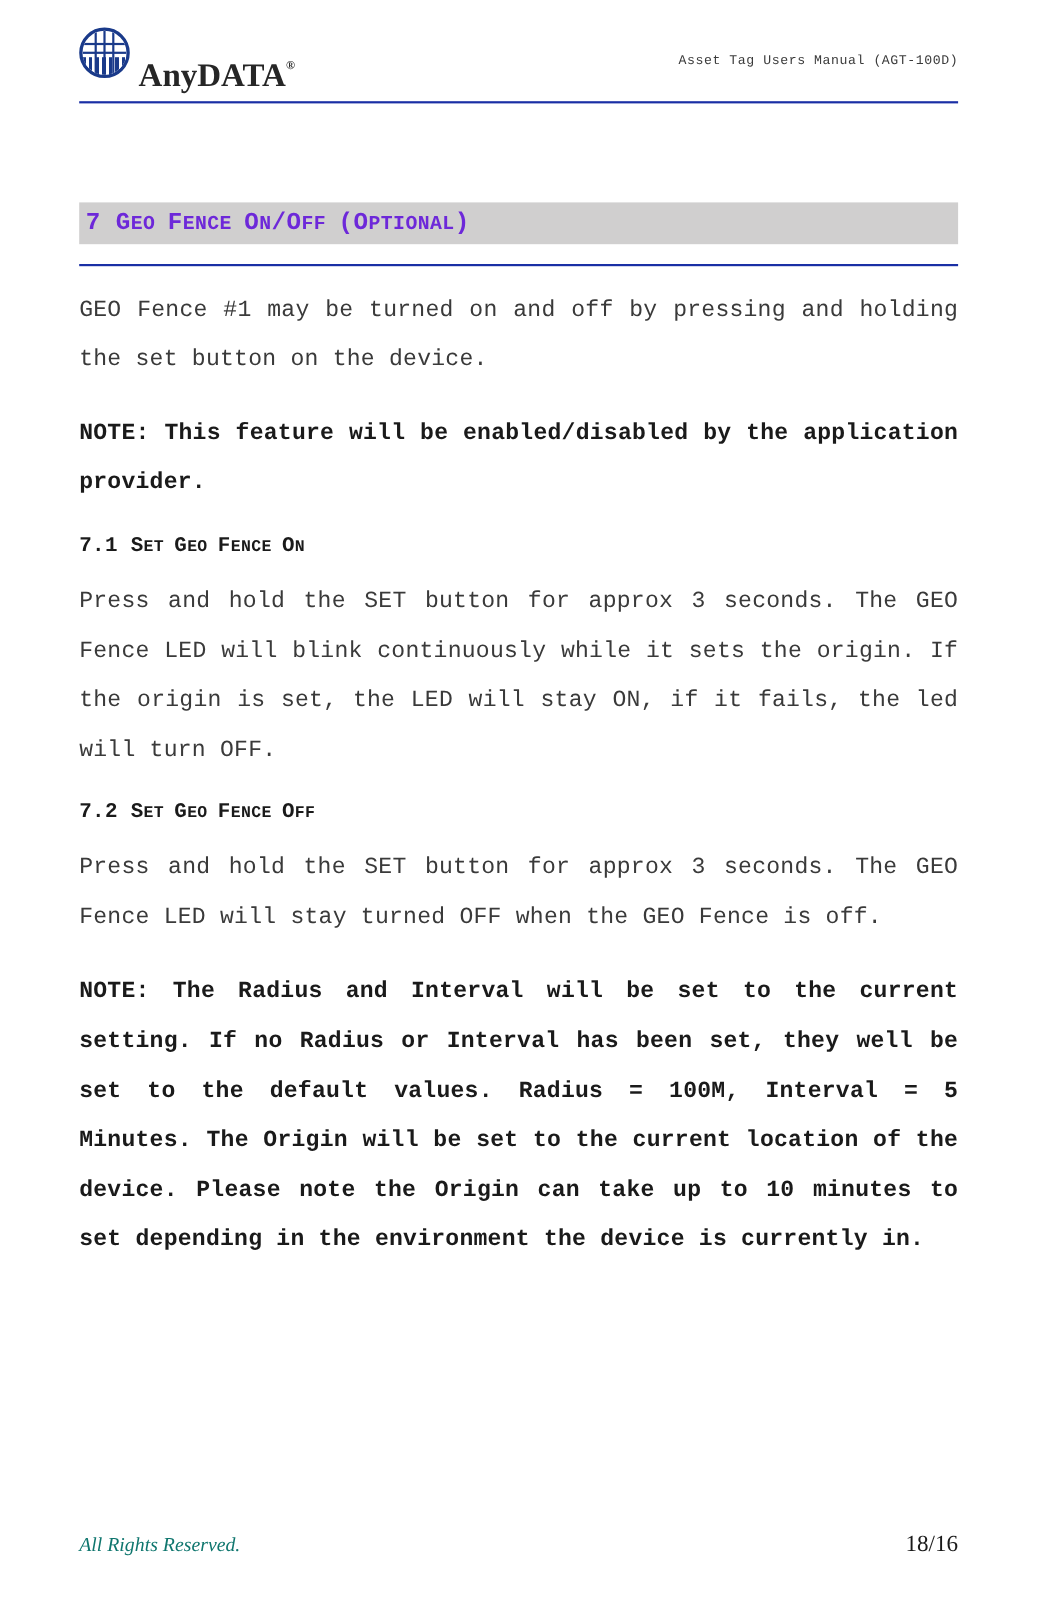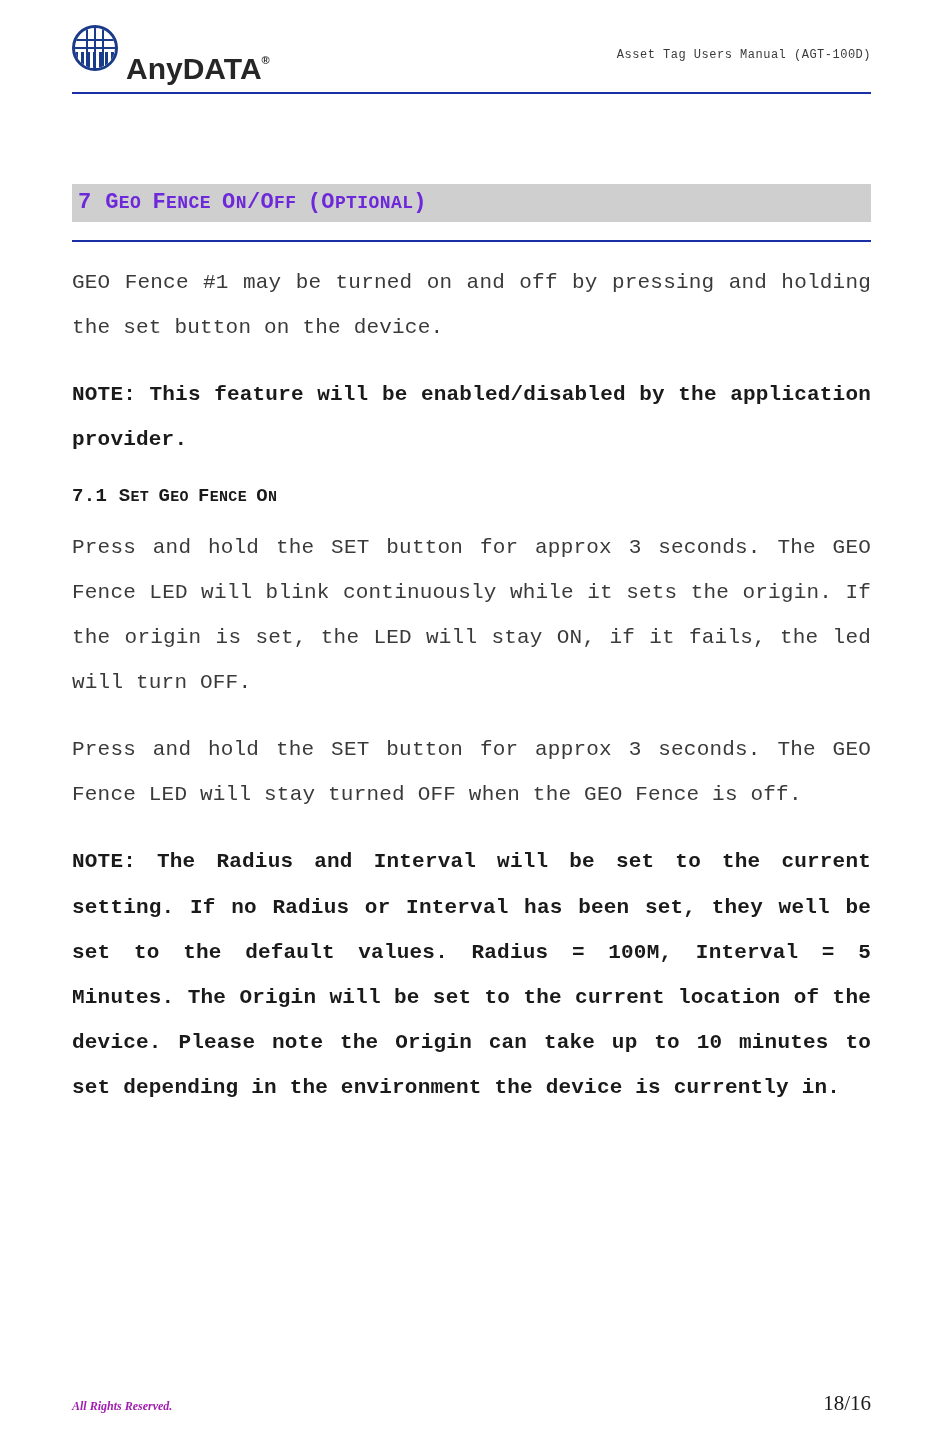--- a/index.html
+++ b/index.html
@@ -53,21 +53,21 @@
     inset: 0;
     background:
       radial-gradient(ellipse 60% 110% at 50% 50%, transparent 48%, transparent 50%),
       linear-gradient(#1a3a8a,#1a3a8a) center/2px 100% no-repeat,
       linear-gradient(#1a3a8a,#1a3a8a) 30% 0/2px 100% no-repeat,
       linear-gradient(#1a3a8a,#1a3a8a) 70% 0/2px 100% no-repeat,
       linear-gradient(#1a3a8a,#1a3a8a) 0 30%/100% 2px no-repeat,
       linear-gradient(#1a3a8a,#1a3a8a) 0 50%/100% 2px no-repeat;
   }
   .brand {
-    font-family: Liberation Sans, sans-serif;
+    font-family: Liberation Serif, serif;
     font-weight: bold;
     font-size: 30px;
     color: #262626;
     position: relative;
     margin-top: 42px;
   }
   .brand sup {
     font-size: 11px;
     vertical-align: top;
     position: relative;
@@ -126,23 +126,23 @@
     left: 72px;
     right: 72px;
     bottom: 40px;
     display: flex;
     justify-content: space-between;
     align-items: baseline;
   }
   .footer-left {
     font-family: "Times New Roman", serif;
     font-style: italic;
-    font-weight: bold;
-    font-size: 12px;
-    color: #a21caf;
+    font-weight: normal;
+    font-size: 18px;
+    color: #0f766e;
   }
   .footer-right {
     font-family: "Times New Roman", serif;
     font-size: 21px;
     color: #1a1a1a;
   }
 </style>
 </head>
 <body>
 
@@ -167,20 +167,23 @@
   <p class="body-text">GEO Fence #1 may be turned on and off by pressing and holding the set button on the device.</p>
 
   <p class="body-text body-bold">NOTE: This feature will be enabled/disabled by the application provider.</p>
 
   <div class="subheading">
     <span>7.1</span>&nbsp;<span style="font-size:19px">S</span><span style="font-size:15px">ET </span><span style="font-size:19px">G</span><span style="font-size:15px">EO </span><span style="font-size:19px">F</span><span style="font-size:15px">ENCE </span><span style="font-size:19px">O</span><span style="font-size:15px">N</span>
   </div>
 
   <p class="body-text">Press and hold the SET button for approx 3 seconds. The GEO Fence LED will blink continuously while it sets the origin. If the origin is set, the LED will stay ON, if it fails, the led will turn OFF.</p>
 
+  <div class="subheading">
+    <span>7.2 </span><span style="font-size:19px">S</span><span style="font-size:15px">ET </span><span style="font-size:19px">G</span><span style="font-size:15px">EO </span><span style="font-size:19px">F</span><span style="font-size:15px">ENCE </span><span style="font-size:19px">O</span><span style="font-size:15px">FF</span>
+  </div>
 
   <p class="body-text">Press and hold the SET button for approx 3 seconds. The GEO Fence LED will stay turned OFF when the GEO Fence is off.</p>
 
   <p class="body-text body-bold">NOTE: The Radius and Interval will be set to the current setting. If no Radius or Interval has been set, they well be set to the default values. Radius = 100M, Interval = 5 Minutes. The Origin will be set to the current location of the device. Please note the Origin can take up to 10 minutes to set depending in the environment the device is currently in.</p>
 
   <div class="footer">
     <div class="footer-left">All Rights Reserved.</div>
     <div class="footer-right">18/16</div>
   </div>
 

